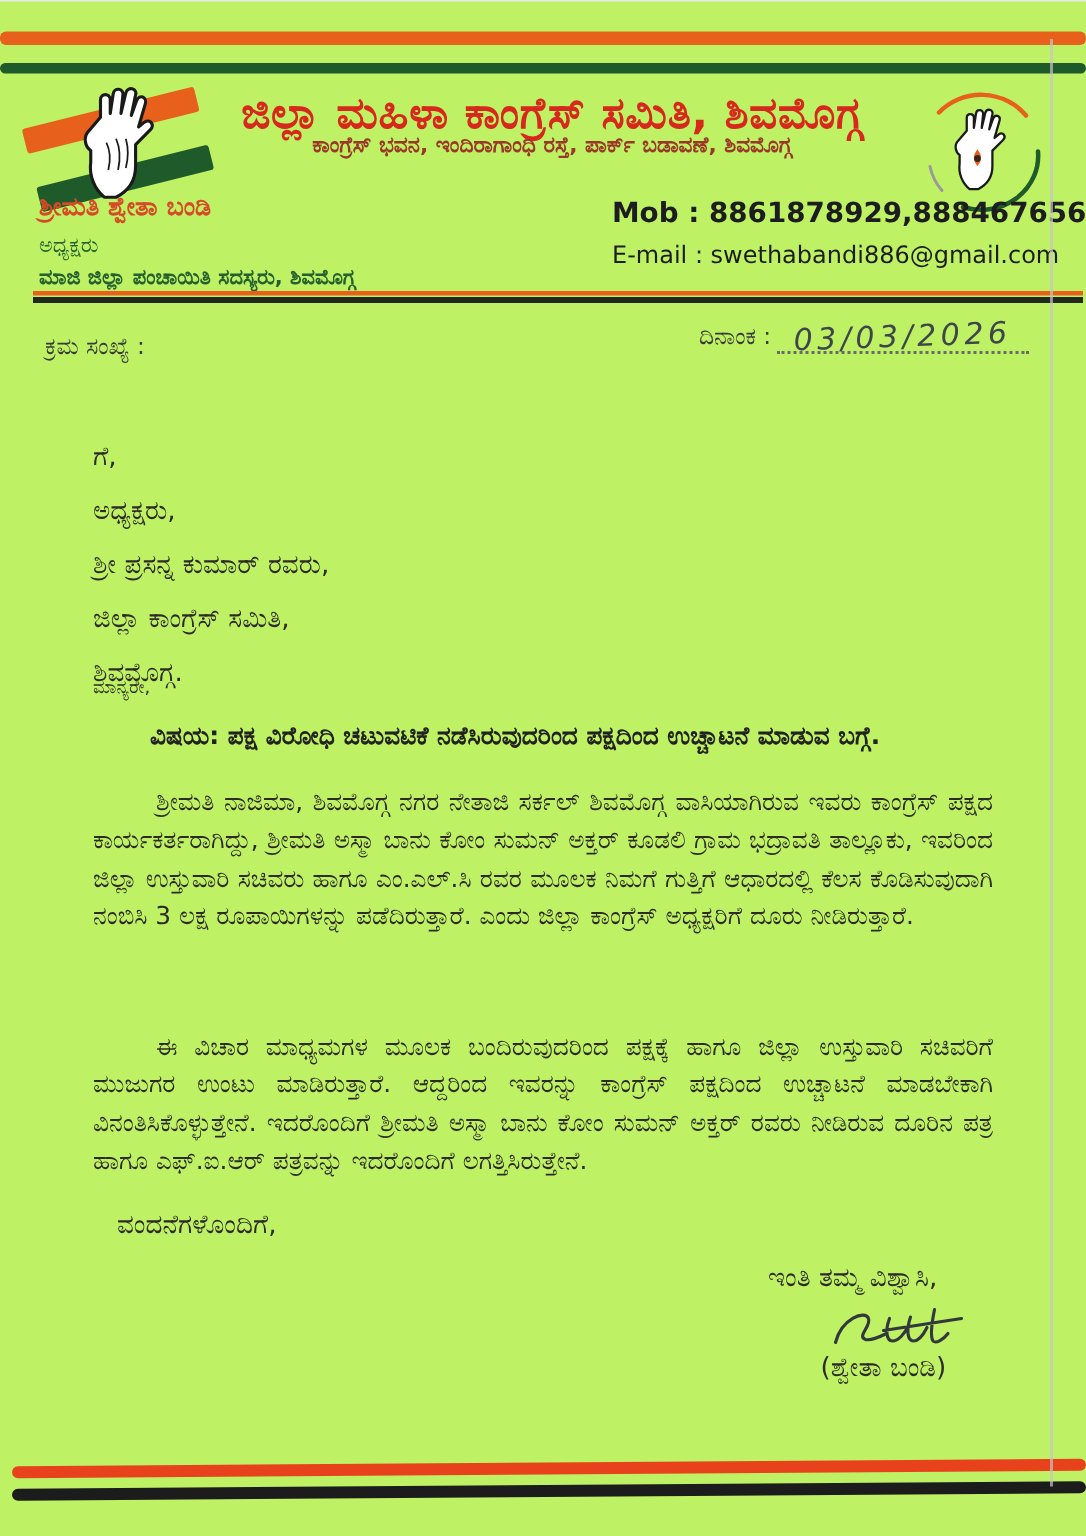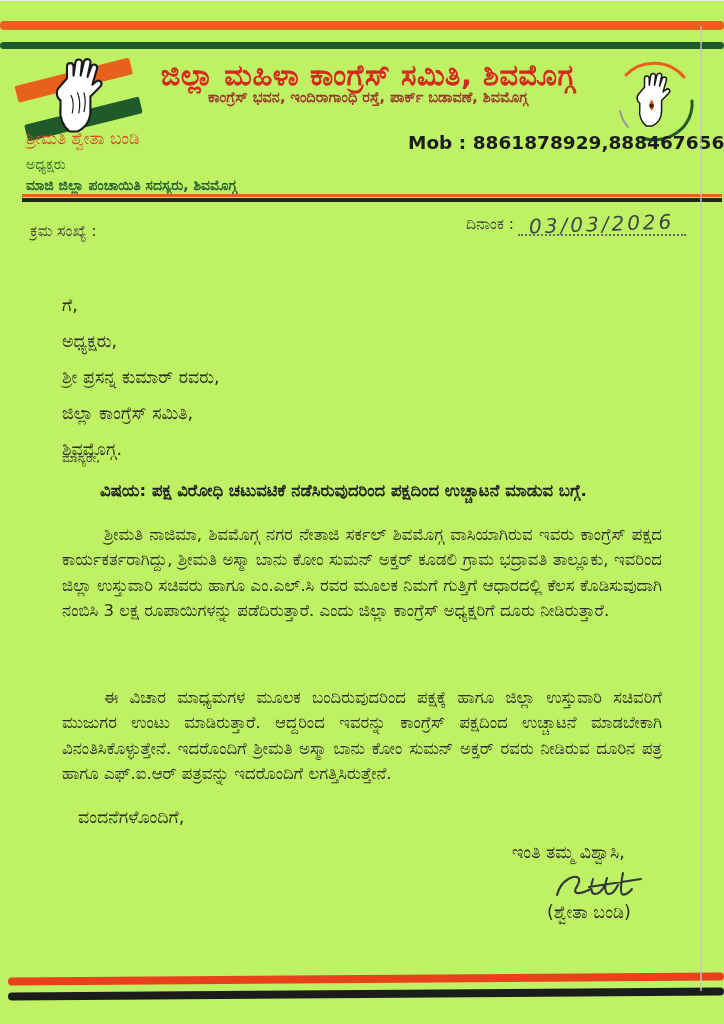--- a/index.html
+++ b/index.html
@@ -34,21 +34,21 @@
     position:absolute;left:122px;top:57px;width:492px;
     text-align:center;font-size:29px;font-weight:bold;color:#d6281c;
     letter-spacing:.5px;white-space:nowrap;
   }
   .org-subtitle{
     position:absolute;left:122px;top:88px;width:492px;
     text-align:center;font-size:14.5px;font-weight:bold;color:#993728;
     white-space:nowrap;
   }
   .president{position:absolute;left:26px;top:128px;line-height:1.15;}
-  .president .name{font-size:17px;font-weight:normal;color:#d64a28;}
+  .president .name{font-size:17px;font-weight:bold;color:#d64a28;}
   .president .desig{font-size:14px;font-weight:normal;color:#26602f;margin-top:7px;}
   .president .former{font-size:14px;font-weight:bold;color:#26602f;margin-top:5px;}
 
   .emblem{position:absolute;left:608px;top:58px;width:92px;height:88px;}
 
   .contact{position:absolute;left:408px;top:131px;width:300px;}
   .contact .mob{font-size:18.5px;font-weight:bold;color:#1d1d1f;white-space:nowrap;}
   .contact .email{font-size:16px;color:#1d1d1f;margin-top:7px;white-space:nowrap;}
 
   
@@ -112,20 +112,24 @@
       <path d="M17.5 30 q-5 6 0 12 q5 -6 0 -12 Z" fill="#e8611c"></path>
       <circle cx="17.5" cy="36.5" r="2.4" fill="#3a2415"></circle>
     </g>
   </svg>
 
   <div class="contact">
     <div class="mob">
       <span>Mob :</span>
       <span>8861878929,8884676560</span>
     </div>
+    <div class="email">
+      <span>E-mail :</span>
+      <span>swethabandi886@gmail.com</span>
+    </div>
   </div>
 
   <div class="rule sep-saffron"></div>
   <div class="rule sep-dark"></div>
 
   <div class="serial">ಕ್ರಮ ಸಂಖ್ಯೆ :</div>
   <div class="date-row">
     <span>ದಿನಾಂಕ :</span><span class="date-line"><span class="date-value">03/03/2026</span></span>
   </div>
 

